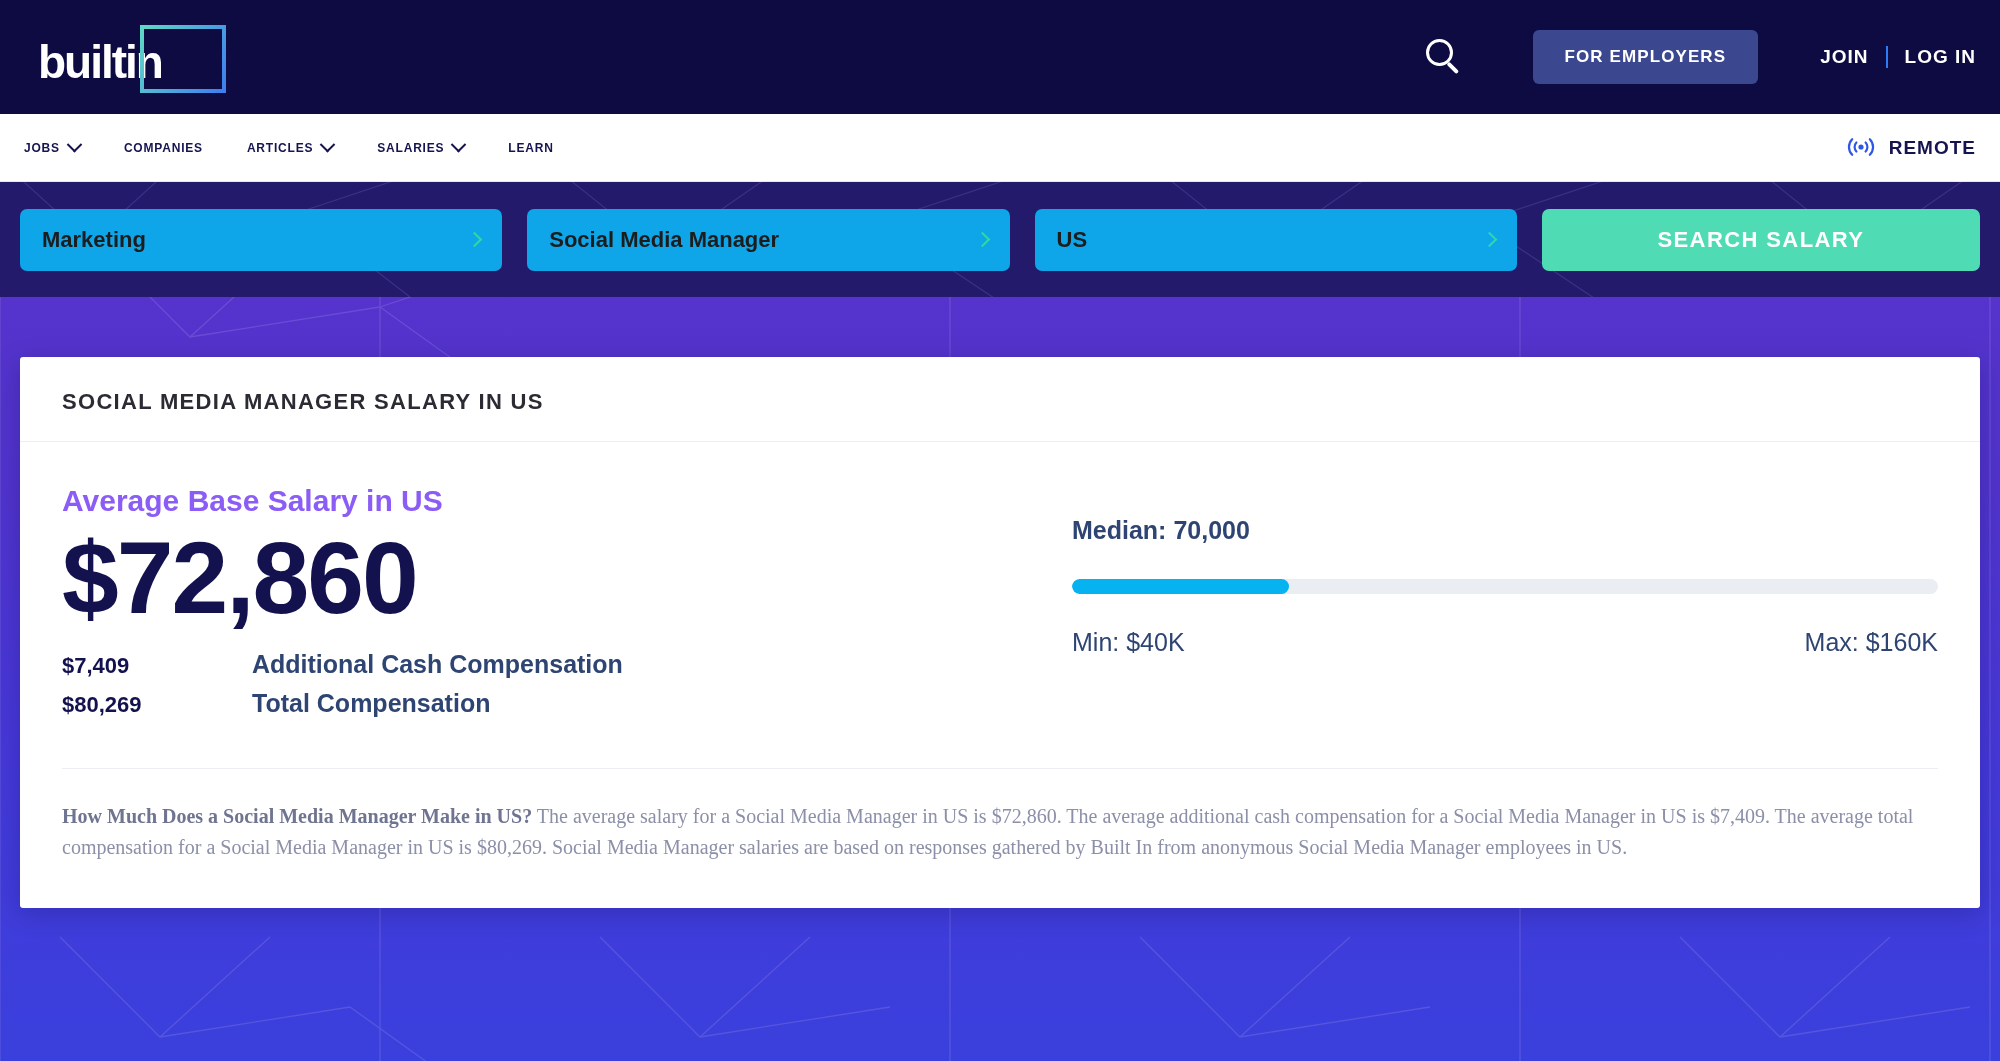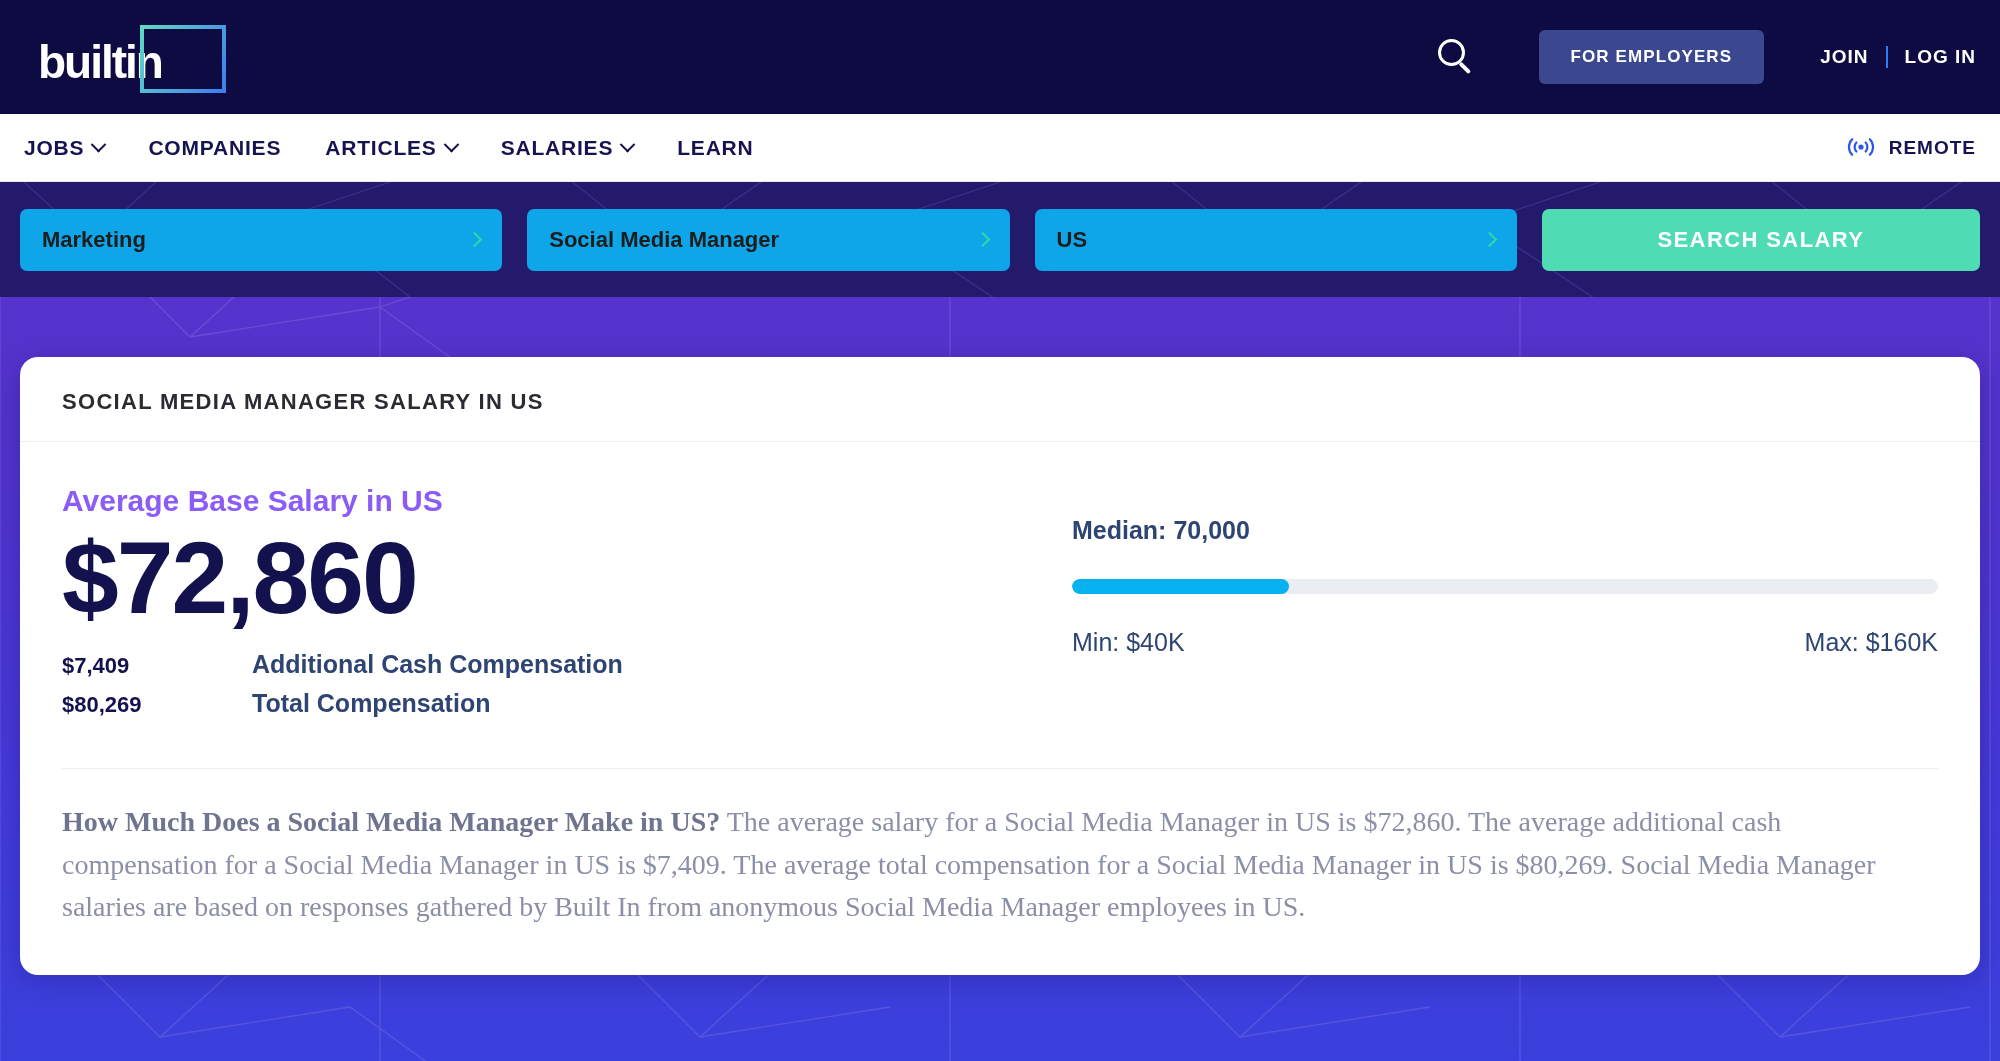--- a/index.html
+++ b/index.html
@@ -27,21 +27,21 @@
     font-family:"Liberation Sans", sans-serif;
   }
   .logo-square{
     position:absolute; left:118px; top:10px;
     width:86px; height:68px;
     border:4px solid;
     border-image: linear-gradient(120deg,#5fd8c4 0%, #3f7ef0 100%) 1;
   }
   .top-right{
     margin-left:auto;
-    display:flex; align-items:center; gap:12px;
+    display:flex; align-items:center; gap:18px;
   }
   .search-icon-btn{
     width:62px;height:62px;display:flex;align-items:center;justify-content:center;
     margin-right:40px;
   }
   .search-glyph{
     width:36px;height:36px;position:relative;display:block;
   }
   .search-glyph .circ{
     position:absolute;left:0;top:0;width:27px;height:27px;border:3.5px solid #fff;border-radius:50%;
@@ -78,21 +78,21 @@
     height:68px;
     background:#ffffff;
     display:flex;align-items:center;
     padding:0 24px 0 14px;
     border-bottom:1px solid #e8e8ef;
   }
   .nav-items{ display:flex; align-items:center; }
   .nav-item{
     display:flex;align-items:center;gap:9px;
     color:#151450;
-    font-size:21px;font-weight:700;letter-spacing:0.8px;
+    font-size:12px;font-weight:700;letter-spacing:0.8px;
     padding:0 22px;
     cursor:pointer;white-space:nowrap;
   }
   .nav-item:first-child{ padding-left:10px; }
   .chev{
     width:11px;height:11px;border-right:2.6px solid #151450;border-bottom:2.6px solid #151450;
     transform:rotate(45deg) translate(-2px,-2px);display:inline-block;
   }
   .nav-right{
     margin-left:auto;display:flex;align-items:flex-start;gap:13px;
@@ -150,21 +150,21 @@
     padding:60px 20px 0 20px;
     overflow:hidden;
   }
   .hero .net{ position:absolute;inset:0;opacity:.32;pointer-events:none; }
 
   
   .card{
     position:relative;
     z-index:2;
     background:#ffffff;
-    border-radius:18px;
+    border-radius:3px;
     box-shadow:0 5px 26px rgba(10,5,60,.22);
     max-width:1960px;
     margin:0 auto;
     overflow:hidden;
   }
   .card-head{
     padding:32px 42px 26px 42px;
     border-bottom:1px solid #eceef3;
   }
   .card-head h2{
@@ -209,21 +209,21 @@
     font-size:25px;font-weight:400;color:#2e4472;
   }
 
   .card-foot{
     margin:40px 42px 0 42px;
     border-top:1px solid #eceef3;
     padding:32px 0 46px 0;
   }
   .foot-p{
     font-family:"Liberation Serif", serif;
-    font-size:28px;line-height:1.52;color:#8b8fa8;
+    font-size:20px;line-height:1.52;color:#8b8fa8;
   }
   .foot-p b{ color:#6f7490; font-weight:700; }
 </style>
 </head>
 <body>
 
 <div class="topbar">
   <div class="logo-wrap">
     <div class="logo-word">builtin</div>
     <div class="logo-square"></div>

